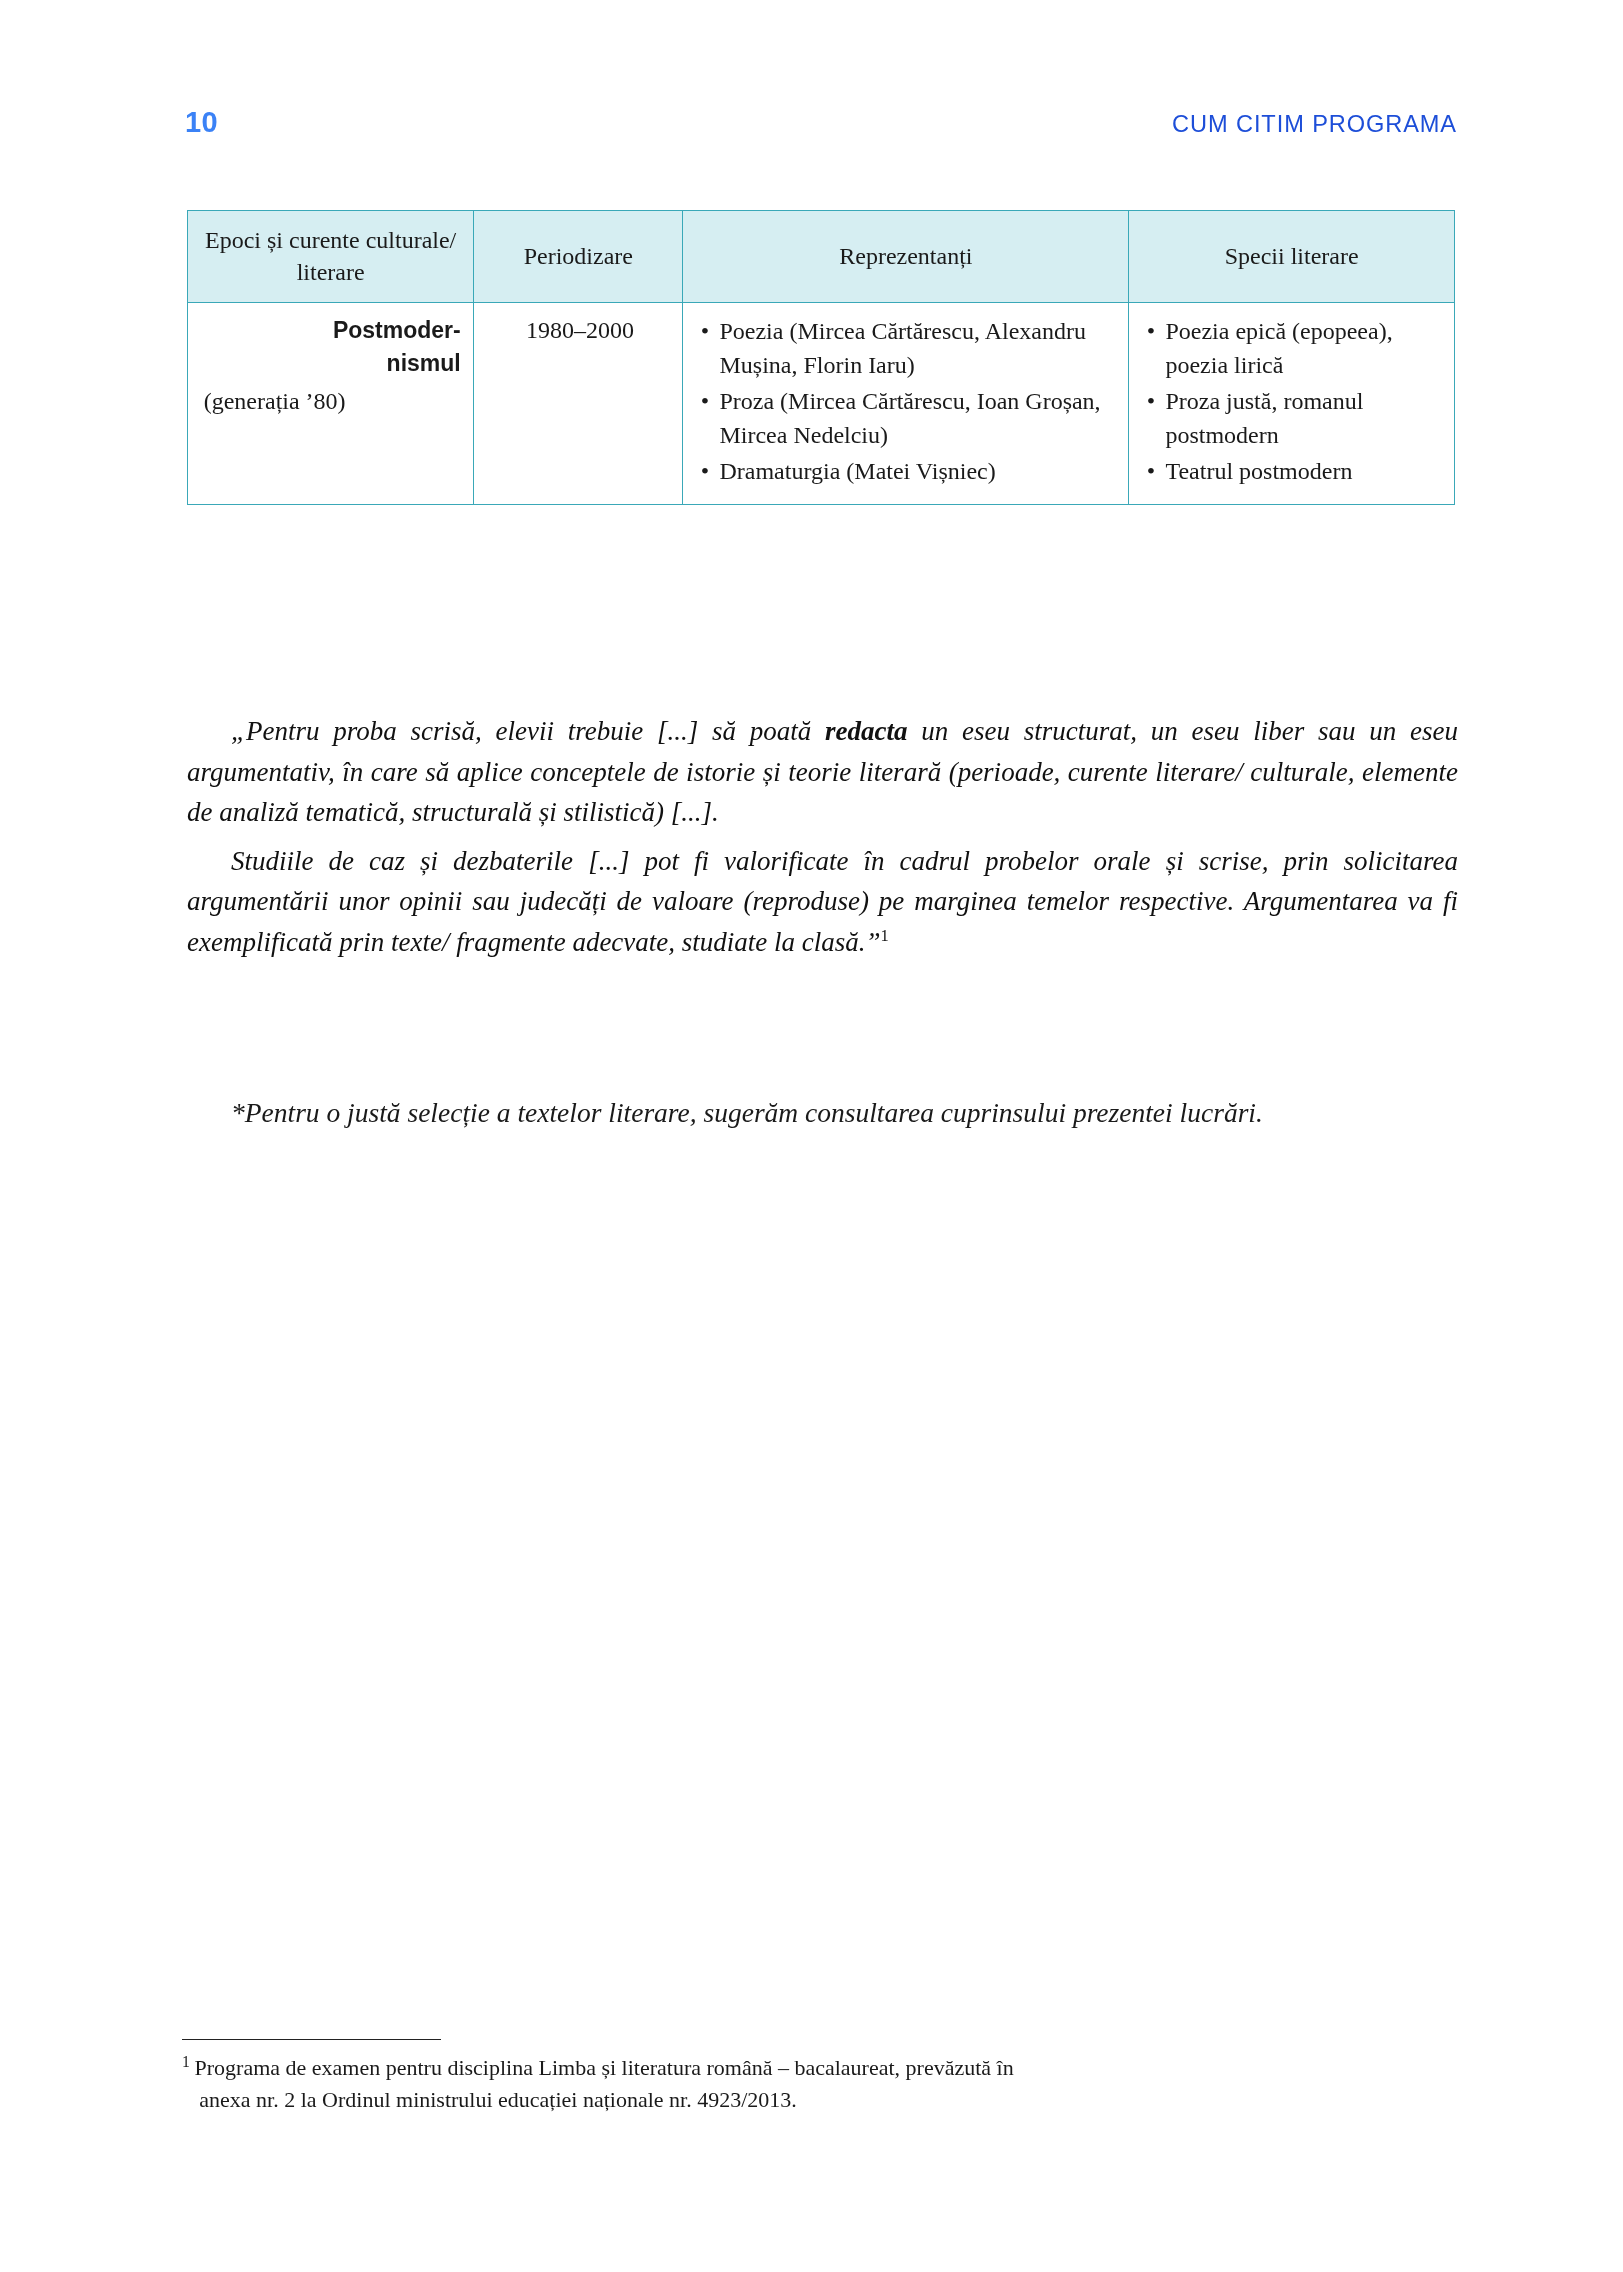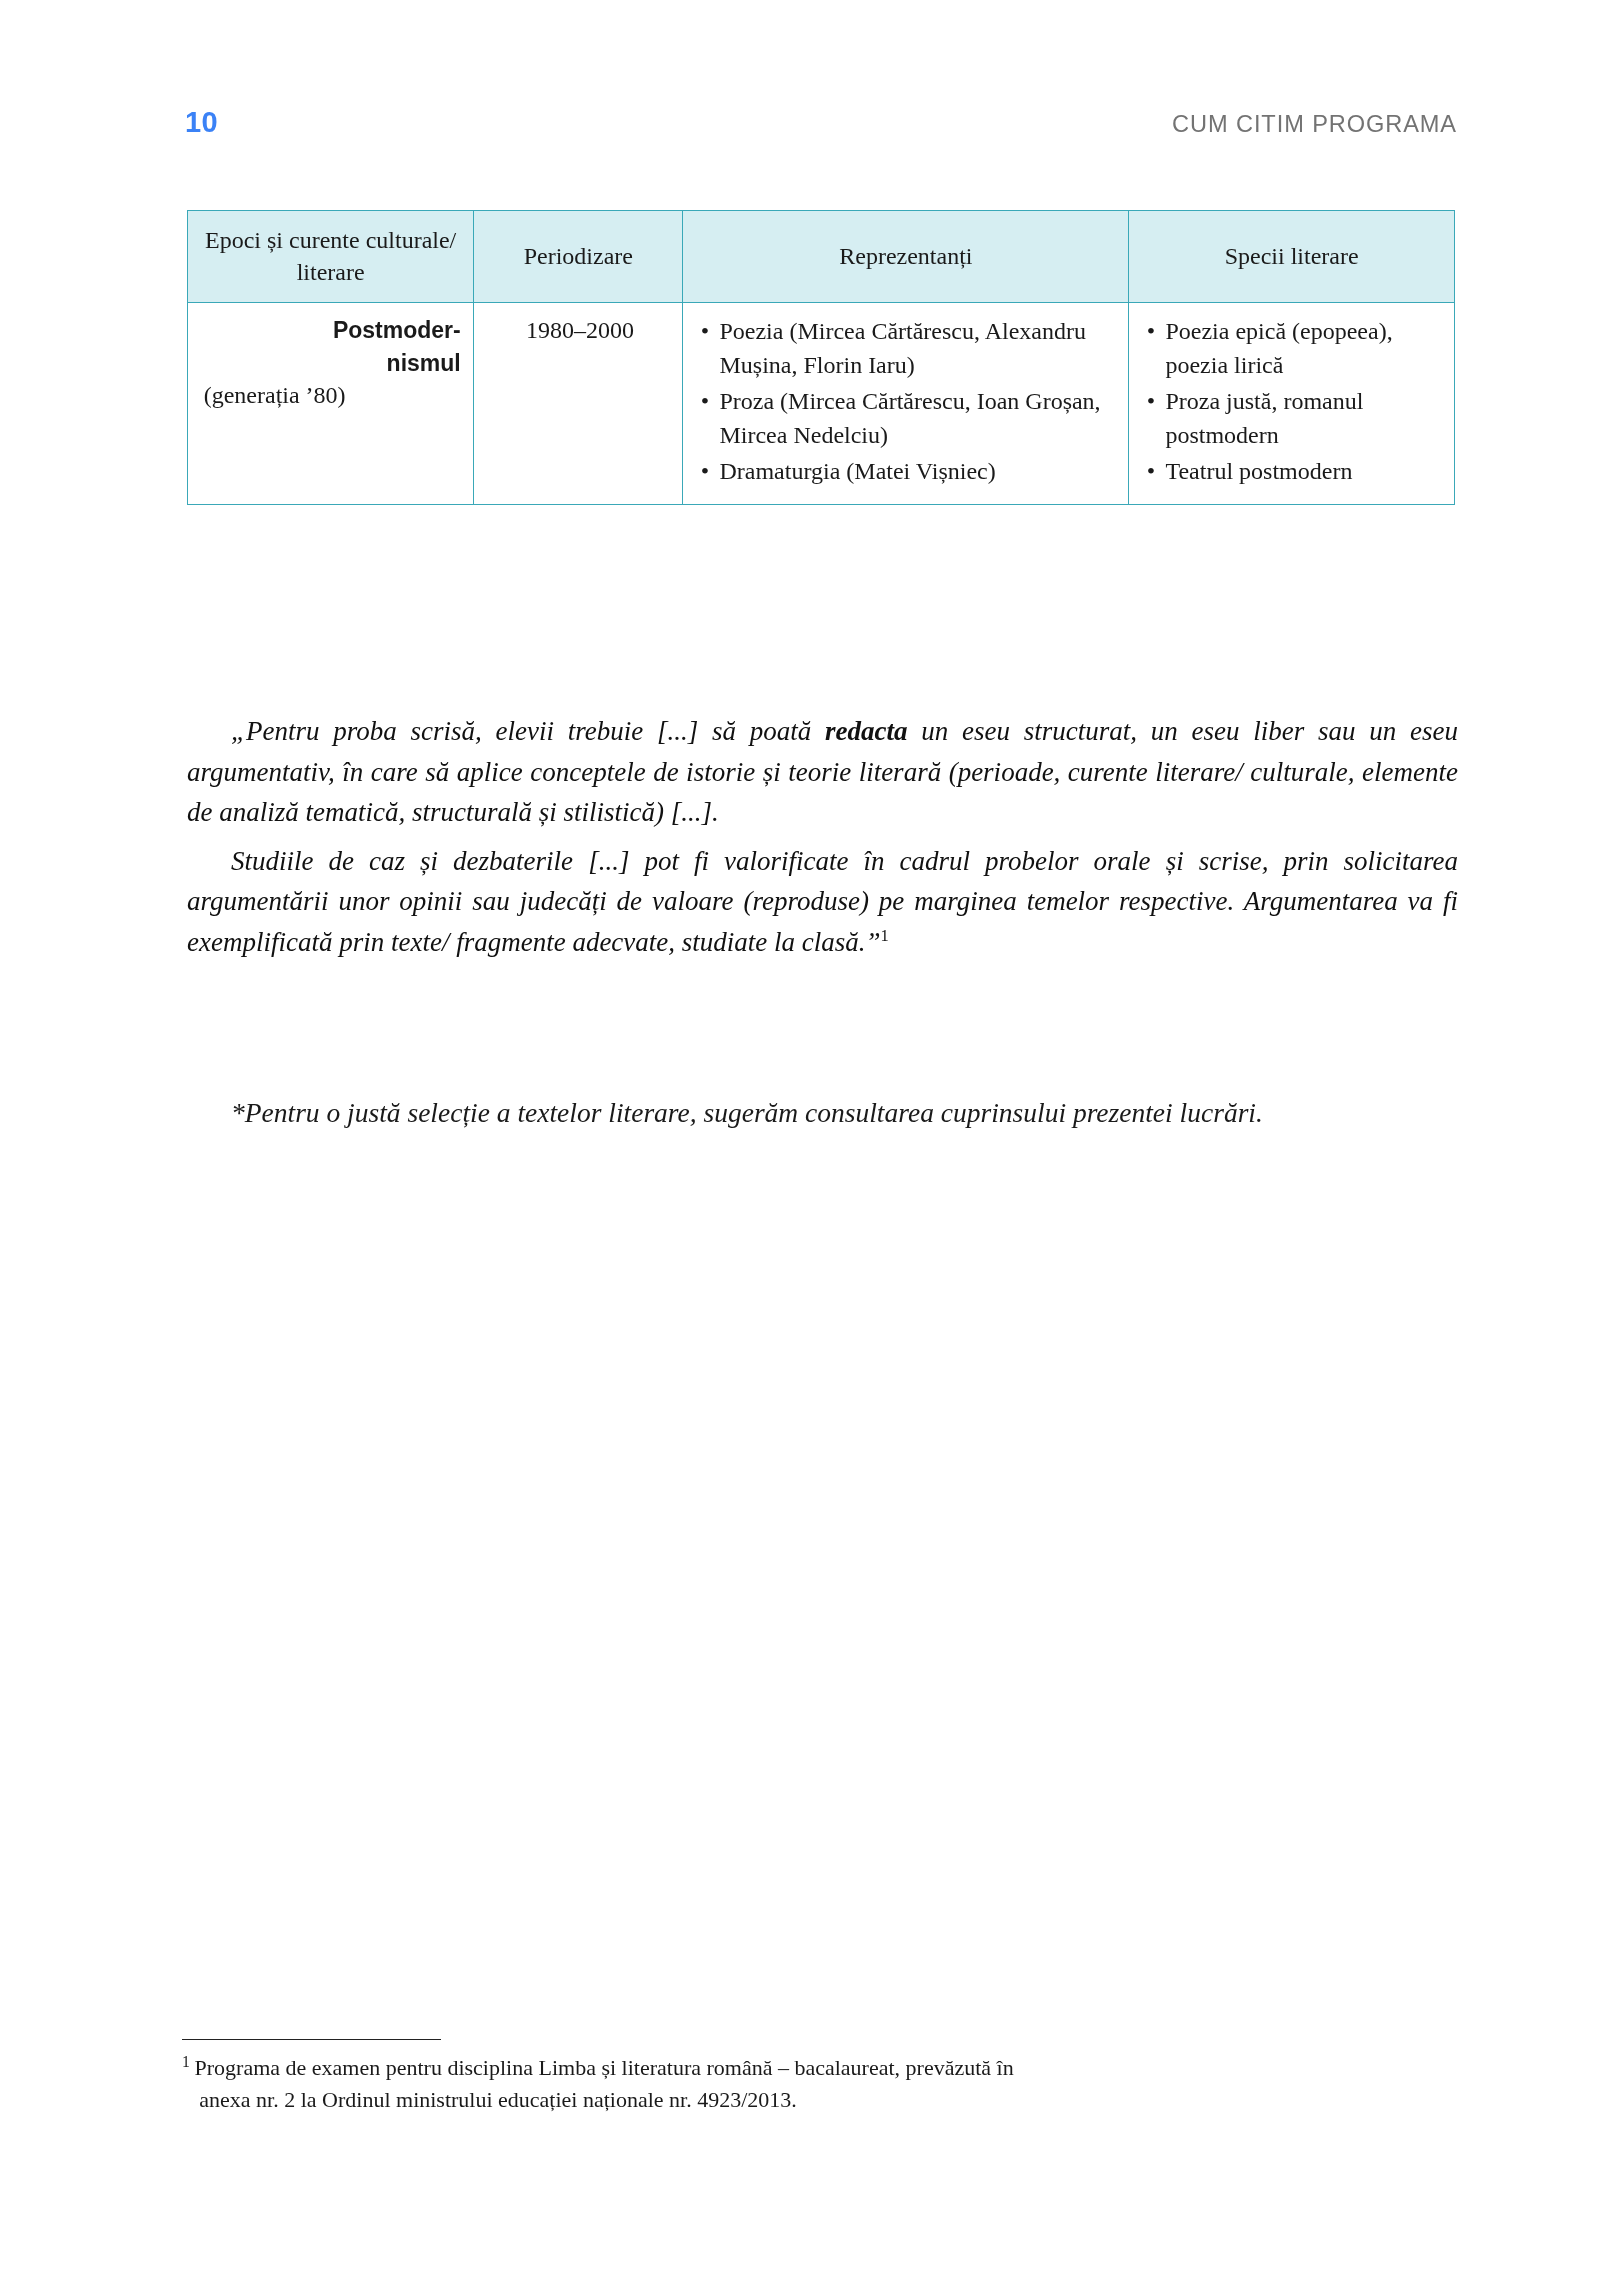--- a/index.html
+++ b/index.html
@@ -38,21 +38,21 @@
     font-weight: bold;
     font-size: 29px;
     letter-spacing: 0.4px;
     color: #3b82f6;
     text-align: center;
   }
   .running-head {
     font-family: "Liberation Sans", sans-serif;
     font-size: 23.6px;
     letter-spacing: 0.9px;
-    color: #737373;
+    color: #1d4ed8;
   }
 
   
   .tbl-wrap {
     position: absolute;
     left: 187px;
     top: 210px;
     width: 1268px;
   }
   table.program {
@@ -91,21 +91,21 @@
     font-weight: bold;
     font-size: 23px;
     line-height: 1.4;
     display: block;
     text-align: right;
   }
   .epoch-sub {
     display: block;
     font-size: 24px;
     line-height: 1.4;
-    margin-top: 0;
+    margin-top: 6px;
   }
   ul.bullets {
     list-style: none;
     margin: 0;
     padding: 0;
   }
   ul.bullets li {
     position: relative;
     padding-left: 20.4px;
     margin-bottom: 1.6px;

